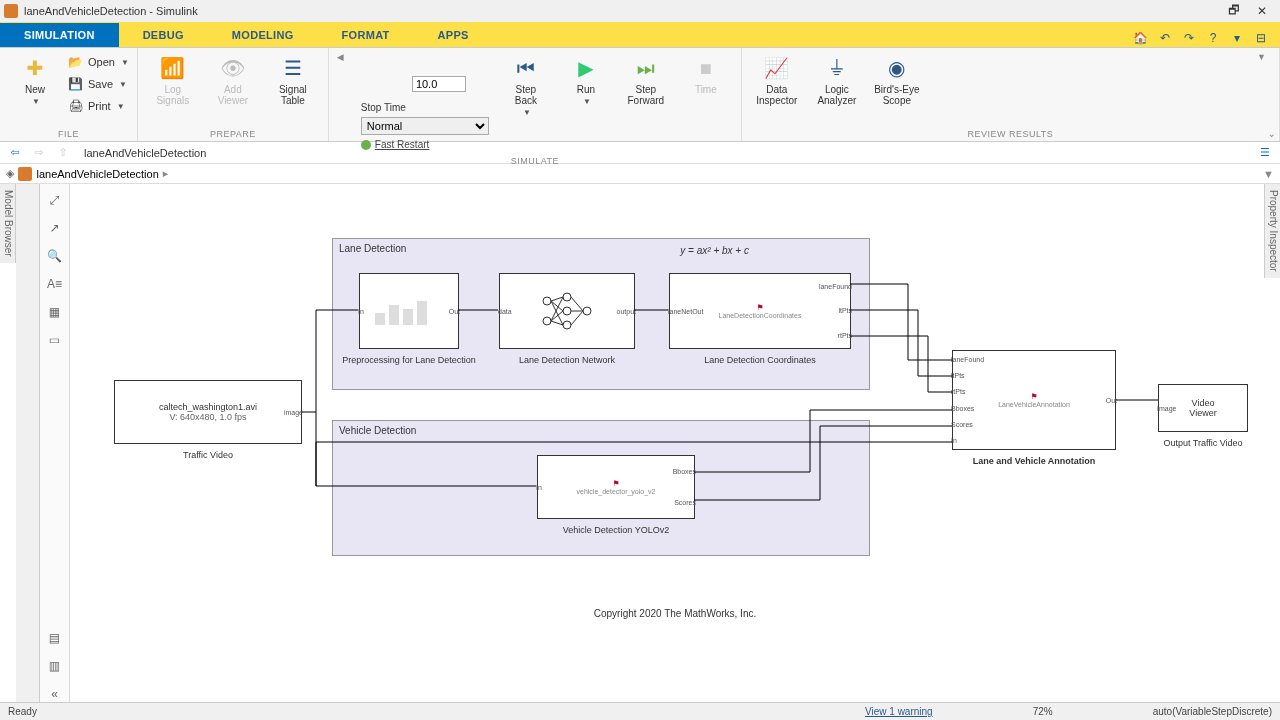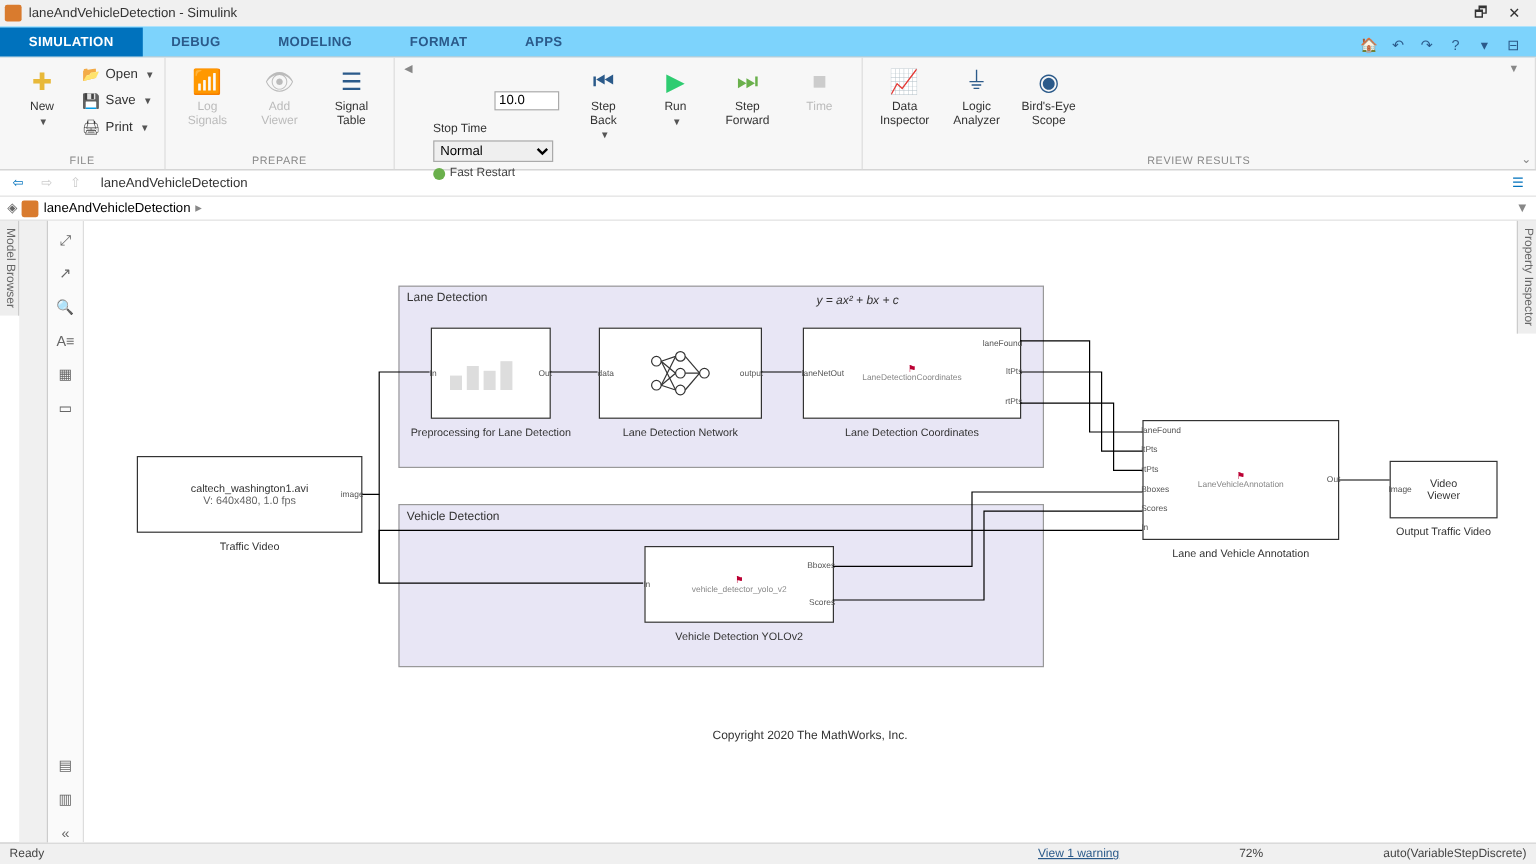--- a/index.html
+++ b/index.html
@@ -1,41 +1,41 @@
 <!DOCTYPE html>
 <html><head>
 <meta charset="utf-8">
 <style>
 * { box-sizing: border-box; margin: 0; padding: 0; font-family: "Segoe UI", Arial, sans-serif; }
 html, body { width: 1280px; height: 720px; overflow: hidden; background: #fff; }
 .titlebar { height: 22px; background: #f0f0f0; display: flex; align-items: center; padding: 0 4px; font-size: 11px; color: #333; }
 .titlebar .icon { width: 14px; height: 14px; background: #d97b2e; margin-right: 6px; border-radius: 2px; }
 .titlebar .spacer { flex: 1; }
 .titlebar .winbtn { width: 28px; height: 20px; display: flex; align-items: center; justify-content: center; font-size: 12px; cursor: pointer; }
-.ribbon-tabs { height: 26px; background: #7dd3fc; display: flex; align-items: flex-end; font-size: 11px; border-bottom: 1px solid #ccc; }
+.ribbon-tabs { height: 26px; background: #fde047; display: flex; align-items: flex-end; font-size: 11px; border-bottom: 1px solid #ccc; }
 .ribbon-tab { padding: 6px 24px; color: #2b5a8a; cursor: pointer; text-transform: uppercase; font-weight: 600; letter-spacing: 0.3px; }
 .ribbon-tab.active { background: #0072bd; color: #fff; }
 .ribbon-tabs .right-icons { margin-left: auto; display: flex; gap: 6px; padding-right: 10px; align-items: center; }
 .ribbon-tabs .right-icons .ri { width: 18px; height: 18px; display:flex; align-items:center; justify-content:center; color:#2b5a8a; font-size:12px; cursor:pointer; }
 .toolstrip { height: 94px; background: #f7f7f7; border-bottom: 1px solid #ccc; display: flex; align-items: stretch; position: relative; }
 .ts-group { border-right: 1px solid #ddd; display: flex; flex-direction: column; padding: 4px 8px 2px; }
 .ts-group .label { font-size: 9px; color: #888; text-align: center; letter-spacing: 0.5px; margin-top: auto; padding-top: 2px; }
 .ts-body { display: flex; gap: 6px; align-items: flex-start; flex: 1; }
 .bigbtn { width: 54px; display: flex; flex-direction: column; align-items: center; gap: 2px; cursor: pointer; padding: 2px; }
 .bigbtn .bicon { width: 28px; height: 28px; display: flex; align-items: center; justify-content: center; font-size: 20px; }
 .bigbtn .btxt { font-size: 10px; color: #333; text-align: center; line-height: 1.1; }
 .bigbtn.dis .btxt { color: #bbb; }
 .filerow { display: flex; align-items: center; gap: 4px; font-size: 11px; color: #333; height: 20px; cursor:pointer; }
 .filerow .ficon { width: 16px; height: 16px; display:flex; align-items:center; justify-content:center; font-size:12px; }
 .sim-controls { display:flex; flex-direction:column; gap:4px; padding:2px 4px; font-size:11px; }
 .sim-row { display:flex; align-items:center; gap:6px; }
 .sim-row label { font-size:10px; color:#333;margin-top:48px; }
 .sim-row input { width:54px; font-size:11px; padding:1px 3px; border:1px solid #aaa; }
-.sim-row select { width:100px; font-size:11px; border:1px solid #aaa; padding:1px; }
-.fastr { display:flex; align-items:center; gap:4px; font-size:10px; color:#444; }
+.sim-row select { width:128px; font-size:11px; border:1px solid #aaa; padding:1px; }
+.fastr { display:flex; align-items:center; gap:4px; font-size:10px; color:#444;text-decoration:underline; }
 .fastr .dot { width:10px; height:10px; border-radius:50%; background:#6ab04c; }
 .play { color:#2ecc71; }
 .drop { font-size:8px; color:#555; margin-left:2px; }
 .expand { position:absolute; right:4px; bottom:2px; font-size:10px; color:#888; cursor:pointer; }
 .navstrip { height:22px; background:#fff; border-bottom:1px solid #ddd; display:flex; align-items:center; padding:0 6px; font-size:11px; gap:6px; }
 .navstrip .navbtn { width:18px; height:18px; display:flex; align-items:center; justify-content:center; color:#0072bd; cursor:pointer; }
 .navstrip .navbtn.dis { color:#ccc; }
 .bcrumb { height:20px; background:#fff; border-bottom:1px solid #ddd; display:flex; align-items:center; padding:0 6px; font-size:11px; gap:4px; }
 .bcrumb .bc-icon { width:14px; height:14px; background:#d97b2e; border-radius:2px; }
 .main { position:relative; height: calc(720px - 22px - 26px - 94px - 22px - 20px - 18px); display:flex; }
@@ -174,20 +174,21 @@
       <div class="bigbtn">
           <div class="bicon" style="color:#6ab04c">⏭</div>
           <div class="btxt" style="white-space:pre">Step
 Forward</div>
         </div>
       <div class="bigbtn dis">
           <div class="bicon" style="color:#ccc">■</div>
           <div class="btxt">Time</div>
         </div>
     </div>
+    <div class="label">SIMULATE</div>
   </div>
 
   <div class="ts-group" style="flex:1">
     <div class="ts-body">
       <div class="bigbtn">
           <div class="bicon" style="color:#2b5a8a">📈</div>
           <div class="btxt" style="white-space:pre">Data
 Inspector</div>
         </div>
       <div class="bigbtn">
@@ -342,21 +343,21 @@
           <span>Bboxes</span>
             <span>Scores</span>
             <span>In</span>
         </div>
         <div class="ports-r">
             <span>Out</span>
           </div>
         <span style="font-size:8px;color:#b03;">⚑</span>
         <span style="font-size:7px;color:#888">LaneVehicleAnnotation</span>
       </div>
-      <div class="blabel" style="left:964px; top:272px;">Lane and Vehicle Annotation</div>
+      <div class="blabel" style="left:964px; top:272px;font-weight:bold;">Lane and Vehicle Annotation</div>
 
       <div class="block" style="left:1088px; top:200px; width:90px; height:48px;">
         <div class="ports-l">
             <span>Image</span>
           </div>
         <span>Video</span>
         <span>Viewer</span>
       </div>
       <div class="blabel" style="left:1133px; top:254px;">Output Traffic Video</div>
 

